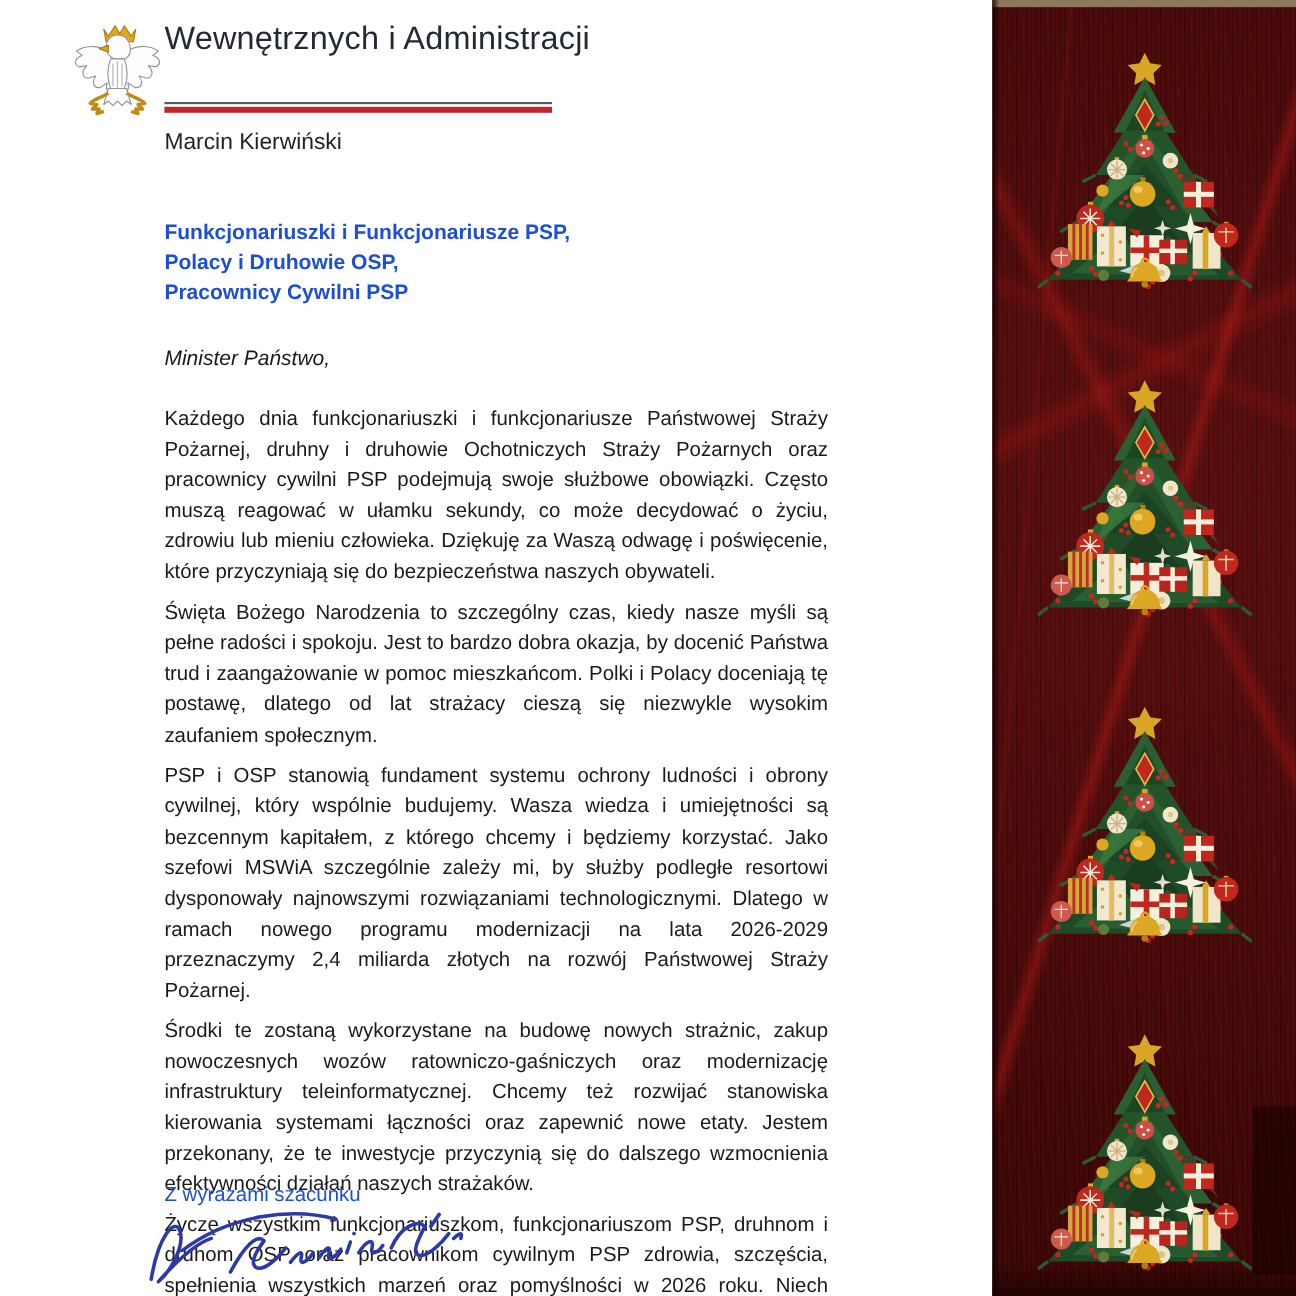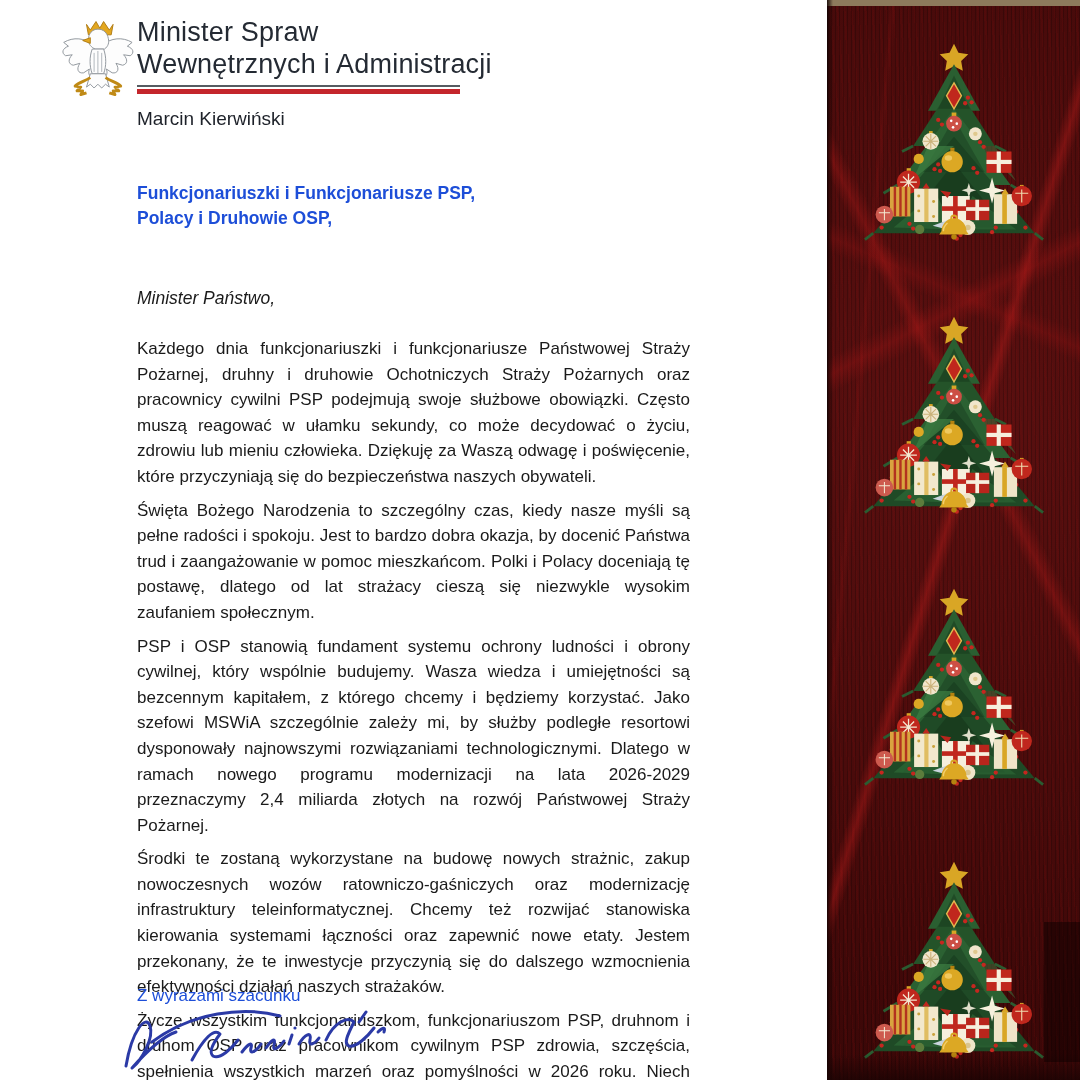--- a/index.html
+++ b/index.html
@@ -206,35 +206,35 @@
       <path d="M38,40 v20 M42,38 v24 M46,40 v20" stroke="#aeb4ba" fill="none"></path>
 
       <path d="M34,62 h16 l4,14 -4,-3 -4,4 -4,-4 -4,4 -4,-4 -4,3 z"></path>
 
       <path d="M34,66 c-6,4 -12,5 -16,9 l6,1 -4,4 6,0 -2,4 6,-2" fill="none" stroke="#c08a16" stroke-width="3"></path>
       <path d="M50,66 c6,4 12,5 16,9 l-6,1 4,4 -6,0 2,4 -6,-2" fill="none" stroke="#c08a16" stroke-width="3"></path>
     </g>
   </svg>
 
   <div class="ministry">
-    <div>Minister Spraw</div>
     <div>Wewnętrznych i Administracji</div>
   </div>
 
   <div class="rule">
     <div class="g"></div>
     <div class="w"></div>
     <div class="r"></div>
   </div>
 
   <div class="minister-name">Marcin Kierwiński</div>
 
   <div class="recipients">
     <div>Funkcjonariuszki i Funkcjonariusze PSP,</div>
     <div>Polacy i Druhowie OSP,</div>
+    <div>Pracownicy Cywilni PSP</div>
   </div>
 
   <div class="salutation">Minister Państwo,</div>
 
   <div class="paras">
     <p>Każdego dnia funkcjonariuszki i funkcjonariusze Państwowej Straży Pożarnej, druhny i druhowie Ochotniczych Straży Pożarnych oraz pracownicy cywilni PSP podejmują swoje służbowe obowiązki. Często muszą reagować w ułamku sekundy, co może decydować o życiu, zdrowiu lub mieniu człowieka. Dziękuję za Waszą odwagę i poświęcenie, które przyczyniają się do bezpieczeństwa naszych obywateli.</p>
     <p>Święta Bożego Narodzenia to szczególny czas, kiedy nasze myśli są pełne radości i spokoju. Jest to bardzo dobra okazja, by docenić Państwa trud i zaangażowanie w pomoc mieszkańcom. Polki i Polacy doceniają tę postawę, dlatego od lat strażacy cieszą się niezwykle wysokim zaufaniem społecznym.</p>
     <p>PSP i OSP stanowią fundament systemu ochrony ludności i obrony cywilnej, który wspólnie budujemy. Wasza wiedza i umiejętności są bezcennym kapitałem, z którego chcemy i będziemy korzystać. Jako szefowi MSWiA szczególnie zależy mi, by służby podległe resortowi dysponowały najnowszymi rozwiązaniami technologicznymi. Dlatego w ramach nowego programu modernizacji na lata 2026-2029 przeznaczymy 2,4 miliarda złotych na rozwój Państwowej Straży Pożarnej.</p>
     <p>Środki te zostaną wykorzystane na budowę nowych strażnic, zakup nowoczesnych wozów ratowniczo-gaśniczych oraz modernizację infrastruktury teleinformatycznej. Chcemy też rozwijać stanowiska kierowania systemami łączności oraz zapewnić nowe etaty. Jestem przekonany, że te inwestycje przyczynią się do dalszego wzmocnienia efektywności działań naszych strażaków.</p>
     <p>Życzę wszystkim funkcjonariuszkom, funkcjonariuszom PSP, druhnom i druhom OSP oraz pracownikom cywilnym PSP zdrowia, szczęścia, spełnienia wszystkich marzeń oraz pomyślności w 2026 roku. Niech będzie to dla Was czas spędzony w gronie najbliższych. Natomiast wszystkim, którzy w tych dniach będą wykonywali swoje zadania, życzę spokojnej służby.</p>

